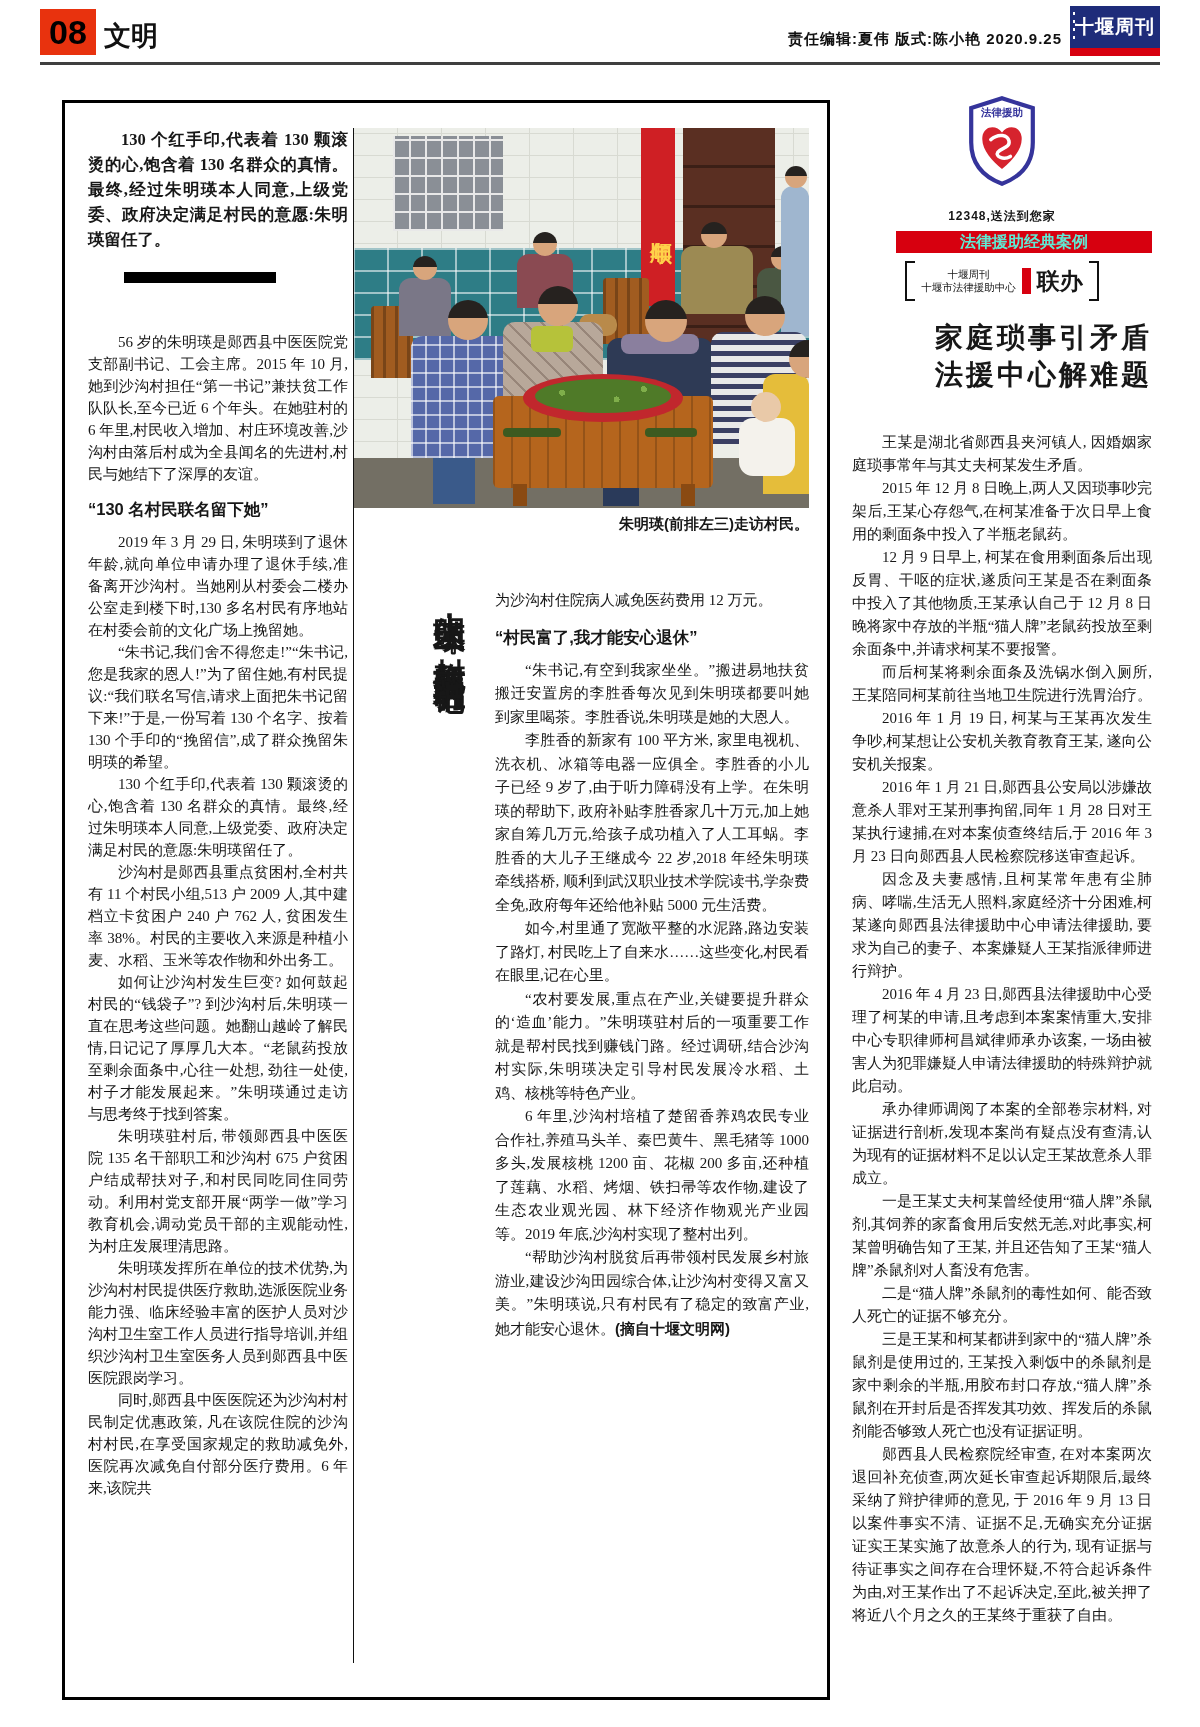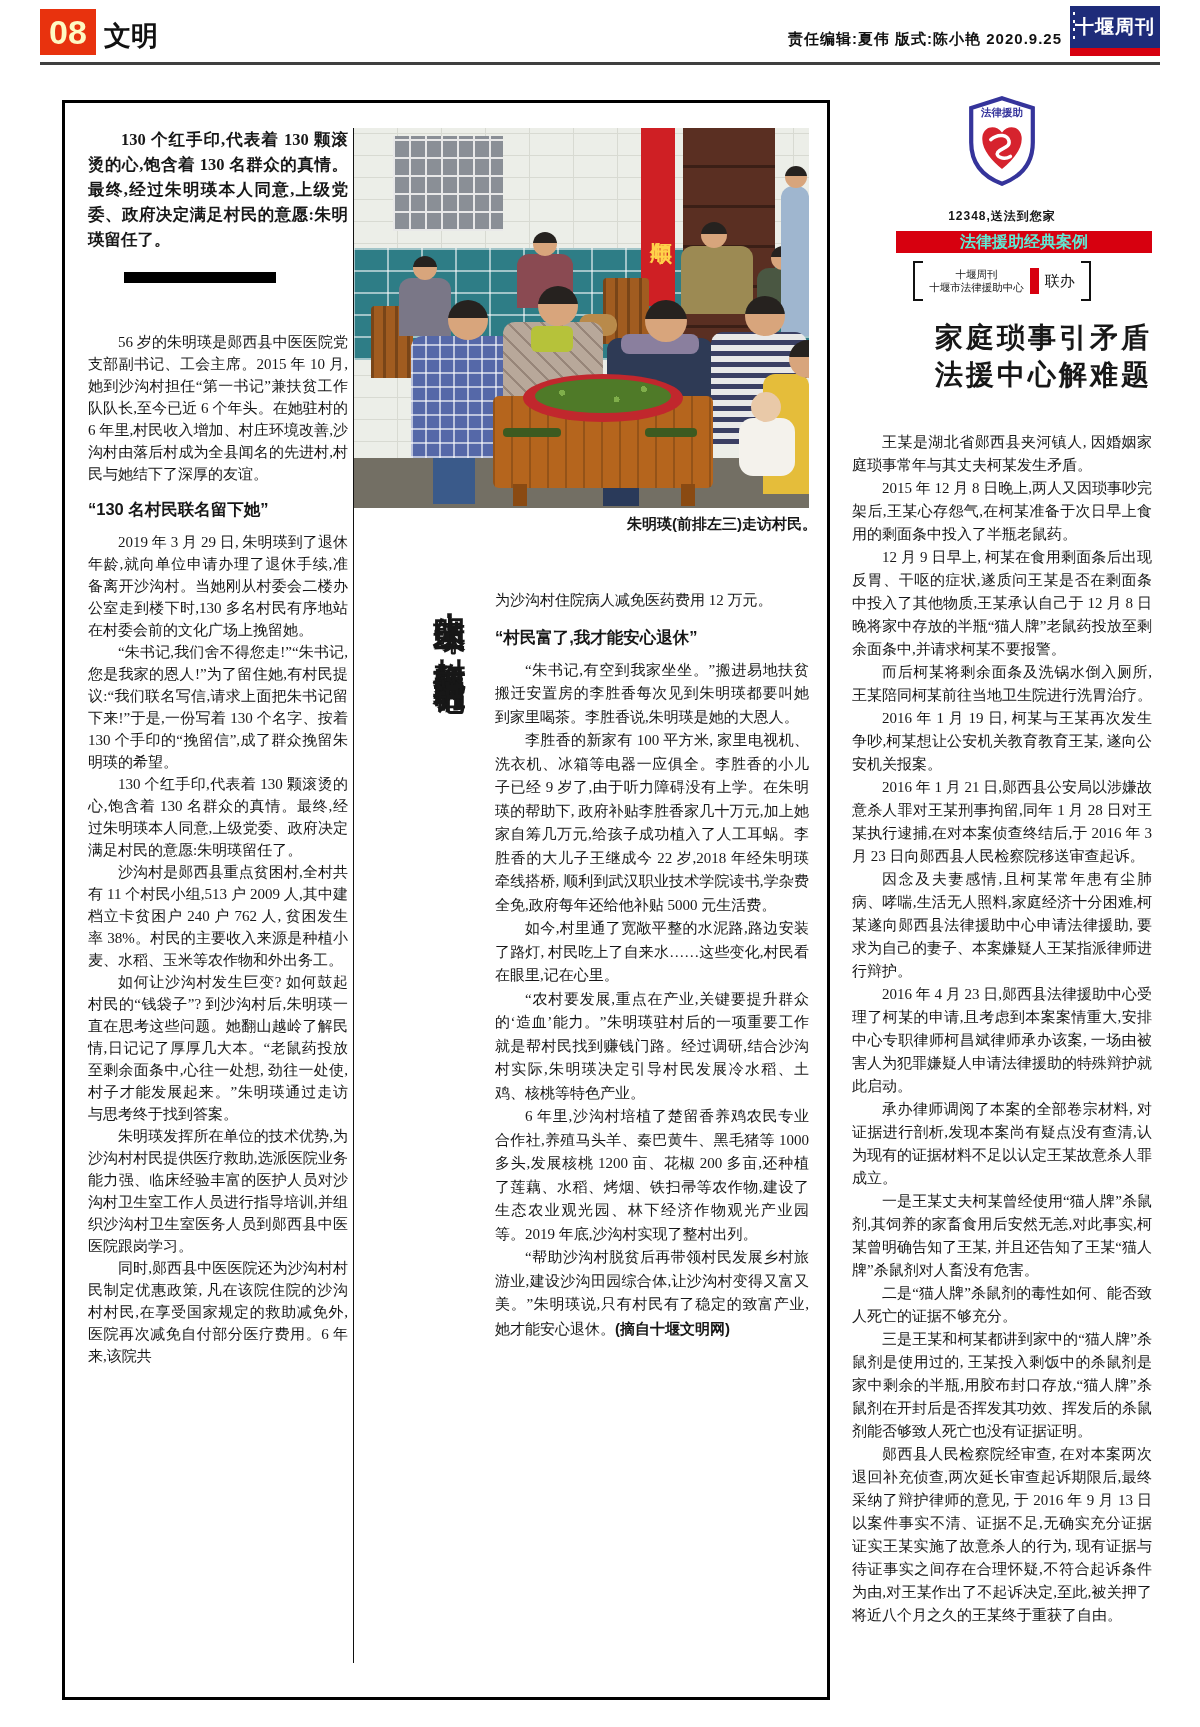--- a/index.html
+++ b/index.html
@@ -1,20 +1,20 @@
 <!DOCTYPE html>
 <html><head>
 <meta charset="utf-8">
 <style>
   html,body{margin:0;padding:0;background:#ffffff;}
   .page{position:relative;width:1200px;height:1727px;background:#fff;overflow:hidden;
         font-family:"Liberation Serif","DejaVu Serif",serif;color:#171717;}
   
   .pageno{position:absolute;left:40px;top:9px;width:56px;height:46px;background:#e8320e;
-          color:#fef9c3;font-family:"Liberation Sans","DejaVu Sans",sans-serif;
+          color:#000000;font-family:"Liberation Sans","DejaVu Sans",sans-serif;
           font-weight:bold;font-size:34px;line-height:46px;text-align:center;}
   .section-title{position:absolute;left:104px;top:18px;font-family:"Liberation Sans","DejaVu Sans",sans-serif;
           font-weight:bold;font-size:27px;color:#111;}
   .editor-line{position:absolute;right:138px;top:30px;font-family:"Liberation Sans","DejaVu Sans",sans-serif;
           font-weight:bold;font-size:15px;color:#111;letter-spacing:1px;}
   .masthead{position:absolute;right:40px;top:6px;width:90px;height:42px;background:#1e2c7a;
           color:#fff;text-align:center;font-weight:bold;font-size:19px;line-height:42px;letter-spacing:1px;}
   .masthead-side{position:absolute;left:3px;top:6px;width:2px;height:30px;
           background:repeating-linear-gradient(#fff 0 3px,transparent 3px 8px);}
   .masthead-red{position:absolute;right:40px;top:48px;width:90px;height:8px;background:#d7000f;}
@@ -82,41 +82,41 @@
   .leg1{position:absolute;left:160px;top:356px;width:14px;height:22px;background:#8a4a12;}
   .leg2{position:absolute;left:328px;top:356px;width:14px;height:22px;background:#8a4a12;}
   .ph-basin{position:absolute;left:170px;top:246px;width:160px;height:48px;background:#c1272d;border-radius:50%;}
   .ph-veg{position:absolute;left:182px;top:251px;width:136px;height:34px;background:#4f7a28;border-radius:50%;
        background-image:radial-gradient(circle 3px at 20% 40%,#7fae4a 0 3px,transparent 3px),
                         radial-gradient(circle 3px at 60% 60%,#7fae4a 0 3px,transparent 3px),
                         radial-gradient(circle 3px at 80% 30%,#7fae4a 0 3px,transparent 3px);}
   .herb1{position:absolute;left:150px;top:300px;width:58px;height:9px;background:#3c5a20;border-radius:4px;}
   .herb2{position:absolute;left:292px;top:300px;width:52px;height:9px;background:#3c5a20;border-radius:4px;}
   .caption{position:absolute;left:288px;top:412px;width:456px;text-align:right;
-           font-family:"Liberation Sans","DejaVu Sans",sans-serif;font-weight:bold;font-size:15px;padding-left:8px;}
+           font-family:"Liberation Sans","DejaVu Sans",sans-serif;font-weight:bold;font-size:15px;}
   .v-rule{position:absolute;left:288px;top:25px;width:1px;height:1535px;background:#111;}
   .v-headline{position:absolute;left:303px;top:488px;width:104px;height:552px;
            writing-mode:vertical-rl;font-weight:bold;font-size:32px;letter-spacing:2px;
            font-family:"Liberation Serif","DejaVu Serif",serif;text-align:left;}
   .mid-col{position:absolute;left:430px;top:486px;width:314px;}
   .mid-col .body{font-size:15px;line-height:23.5px;}
   .src{font-family:"Liberation Sans","DejaVu Sans",sans-serif;font-weight:bold;}
   
   .right-col{position:absolute;left:852px;top:96px;width:300px;height:1600px;overflow:hidden;}
   .shield-wrap{text-align:center;}
   .slogan{text-align:center;font-family:"Liberation Sans","DejaVu Sans",sans-serif;
           font-weight:bold;font-size:12px;margin-top:18px;letter-spacing:1px;}
   .banner{margin:6px 0 0 44px;width:256px;height:22px;background:#d7000f;color:#5eead4;text-align:center;
           font-family:"Liberation Sans","DejaVu Sans",sans-serif;font-weight:bold;font-size:16px;line-height:22px;}
   .organizer{margin-top:8px;display:flex;align-items:center;justify-content:center;gap:6px;}
   .brk{width:10px;height:40px;border:2.5px solid #111;box-sizing:border-box;}
   .brk-l{border-right:none;} .brk-r{border-left:none;}
   .org-names{font-family:"Liberation Sans","DejaVu Sans",sans-serif;font-size:10.5px;line-height:13px;text-align:center;}
   .red-block{width:9px;height:26px;background:#d7000f;}
-  .lianban{font-family:"Liberation Sans","DejaVu Sans",sans-serif;font-weight:normal;font-size:15px;}
+  .lianban{font-family:"Liberation Sans","DejaVu Sans",sans-serif;font-weight:bold;font-size:23px;}
   .rc-headline{margin:18px 0 0 0;text-align:right;font-weight:900;font-size:28px;line-height:37px;
           letter-spacing:3px;font-family:"Liberation Serif","DejaVu Serif",serif;}
   .rc-body{margin-top:38px;}
   .rc-body .body{font-size:15px;line-height:23px;}
 </style>
 </head>
 <body>
 
 <div class="page">
 
@@ -135,20 +135,21 @@
     <div class="left-col">
       <p class="intro">130 个红手印,代表着 130 颗滚烫的心,饱含着 130 名群众的真情。最终,经过朱明瑛本人同意,上级党委、政府决定满足村民的意愿:朱明瑛留任了。</p>
       <div class="black-bar"></div>
       <p class="body ind">56 岁的朱明瑛是郧西县中医医院党支部副书记、工会主席。2015 年 10 月,她到沙沟村担任“第一书记”兼扶贫工作队队长,至今已近 6 个年头。在她驻村的 6 年里,村民收入增加、村庄环境改善,沙沟村由落后村成为全县闻名的先进村,村民与她结下了深厚的友谊。</p>
       <h3 class="subhead">“130 名村民联名留下她”</h3>
       <p class="body ind">2019 年 3 月 29 日, 朱明瑛到了退休年龄,就向单位申请办理了退休手续,准备离开沙沟村。当她刚从村委会二楼办公室走到楼下时,130 多名村民有序地站在村委会前的文化广场上挽留她。</p>
       <p class="body ind">“朱书记,我们舍不得您走!”“朱书记,您是我家的恩人!”为了留住她,有村民提议:“我们联名写信,请求上面把朱书记留下来!”于是,一份写着 130 个名字、按着 130 个手印的“挽留信”,成了群众挽留朱明瑛的希望。</p>
       <p class="body ind">130 个红手印,代表着 130 颗滚烫的心,饱含着 130 名群众的真情。最终,经过朱明瑛本人同意,上级党委、政府决定满足村民的意愿:朱明瑛留任了。</p>
       <p class="body ind">沙沟村是郧西县重点贫困村,全村共有 11 个村民小组,513 户 2009 人,其中建档立卡贫困户 240 户 762 人, 贫困发生率 38%。村民的主要收入来源是种植小麦、水稻、玉米等农作物和外出务工。</p>
       <p class="body ind">如何让沙沟村发生巨变? 如何鼓起村民的“钱袋子”? 到沙沟村后,朱明瑛一直在思考这些问题。她翻山越岭了解民情,日记记了厚厚几大本。“老鼠药投放至剩余面条中,心往一处想, 劲往一处使, 村子才能发展起来。”朱明瑛通过走访与思考终于找到答案。</p>
+      <p class="body ind">朱明瑛驻村后, 带领郧西县中医医院 135 名干部职工和沙沟村 675 户贫困户结成帮扶对子,和村民同吃同住同劳动。利用村党支部开展“两学一做”学习教育机会,调动党员干部的主观能动性,为村庄发展理清思路。</p>
       <p class="body ind">朱明瑛发挥所在单位的技术优势,为沙沟村村民提供医疗救助,选派医院业务能力强、临床经验丰富的医护人员对沙沟村卫生室工作人员进行指导培训,并组织沙沟村卫生室医务人员到郧西县中医医院跟岗学习。</p>
       <p class="body ind">同时,郧西县中医医院还为沙沟村村民制定优惠政策, 凡在该院住院的沙沟村村民,在享受国家规定的救助减免外,医院再次减免自付部分医疗费用。6 年来,该院共</p>
     </div>
 
     <div class="photo">
       <div class="ph-window"></div>
       <div class="ph-teal"></div>
       <div class="ph-couplet">年顺</div>
       <div class="ph-door"></div>
       <div class="ph-chair c1"></div>

